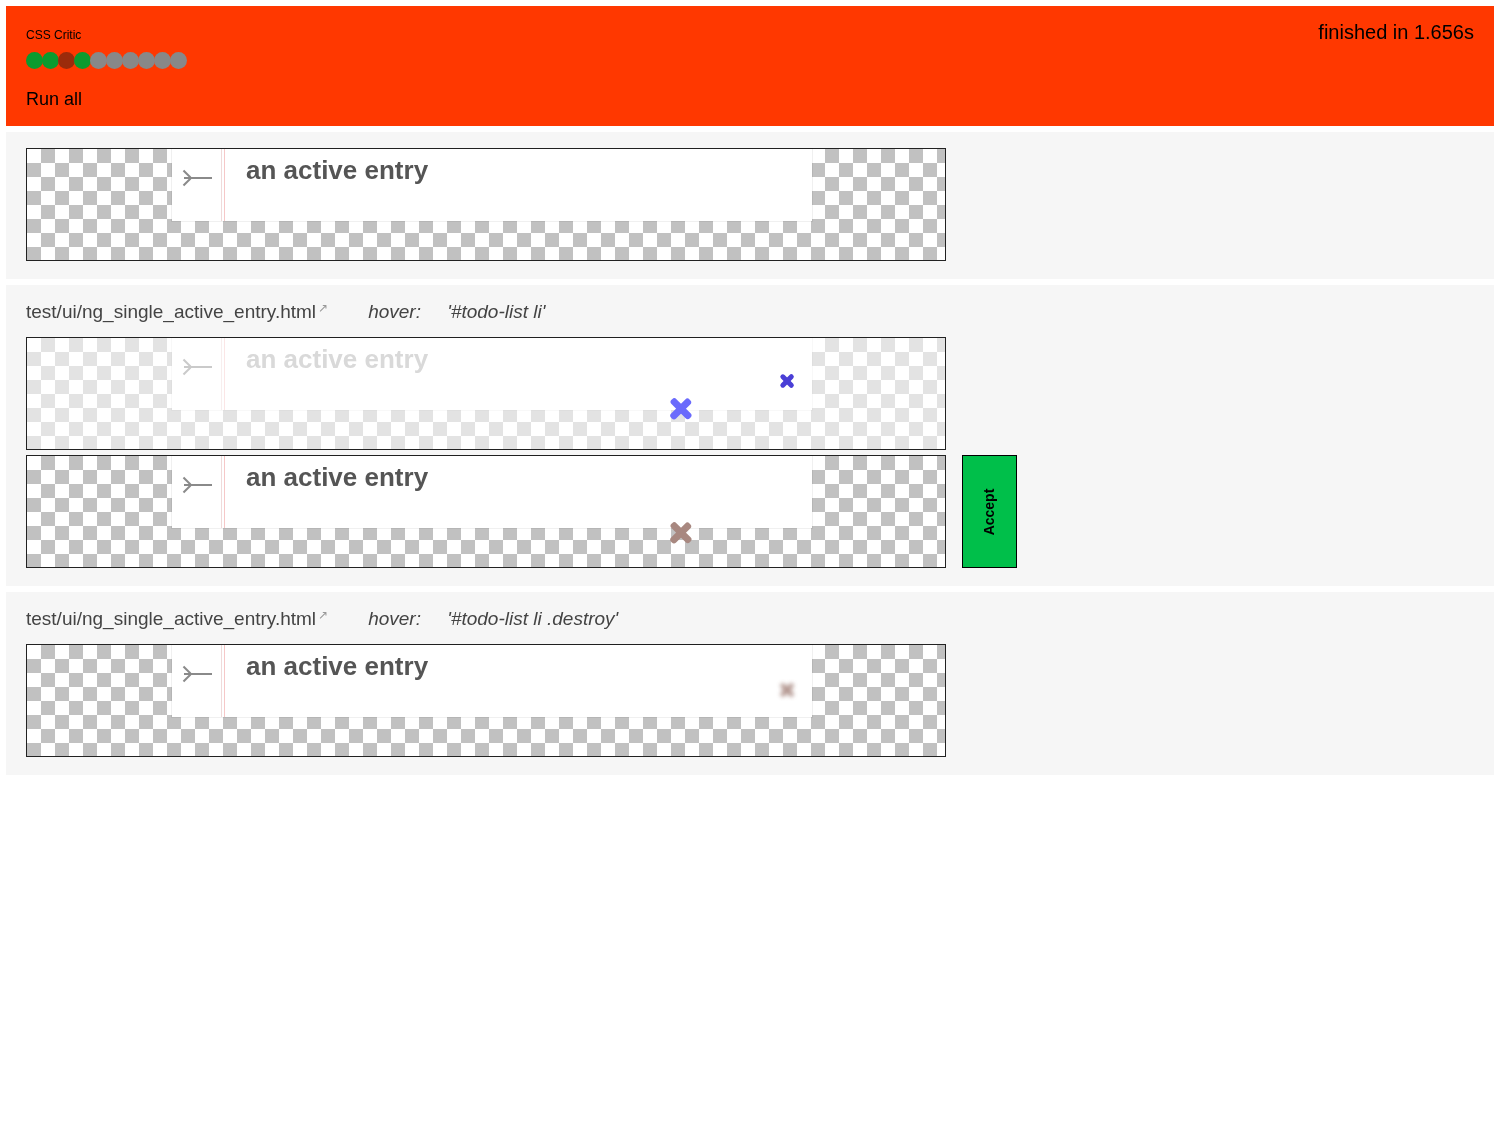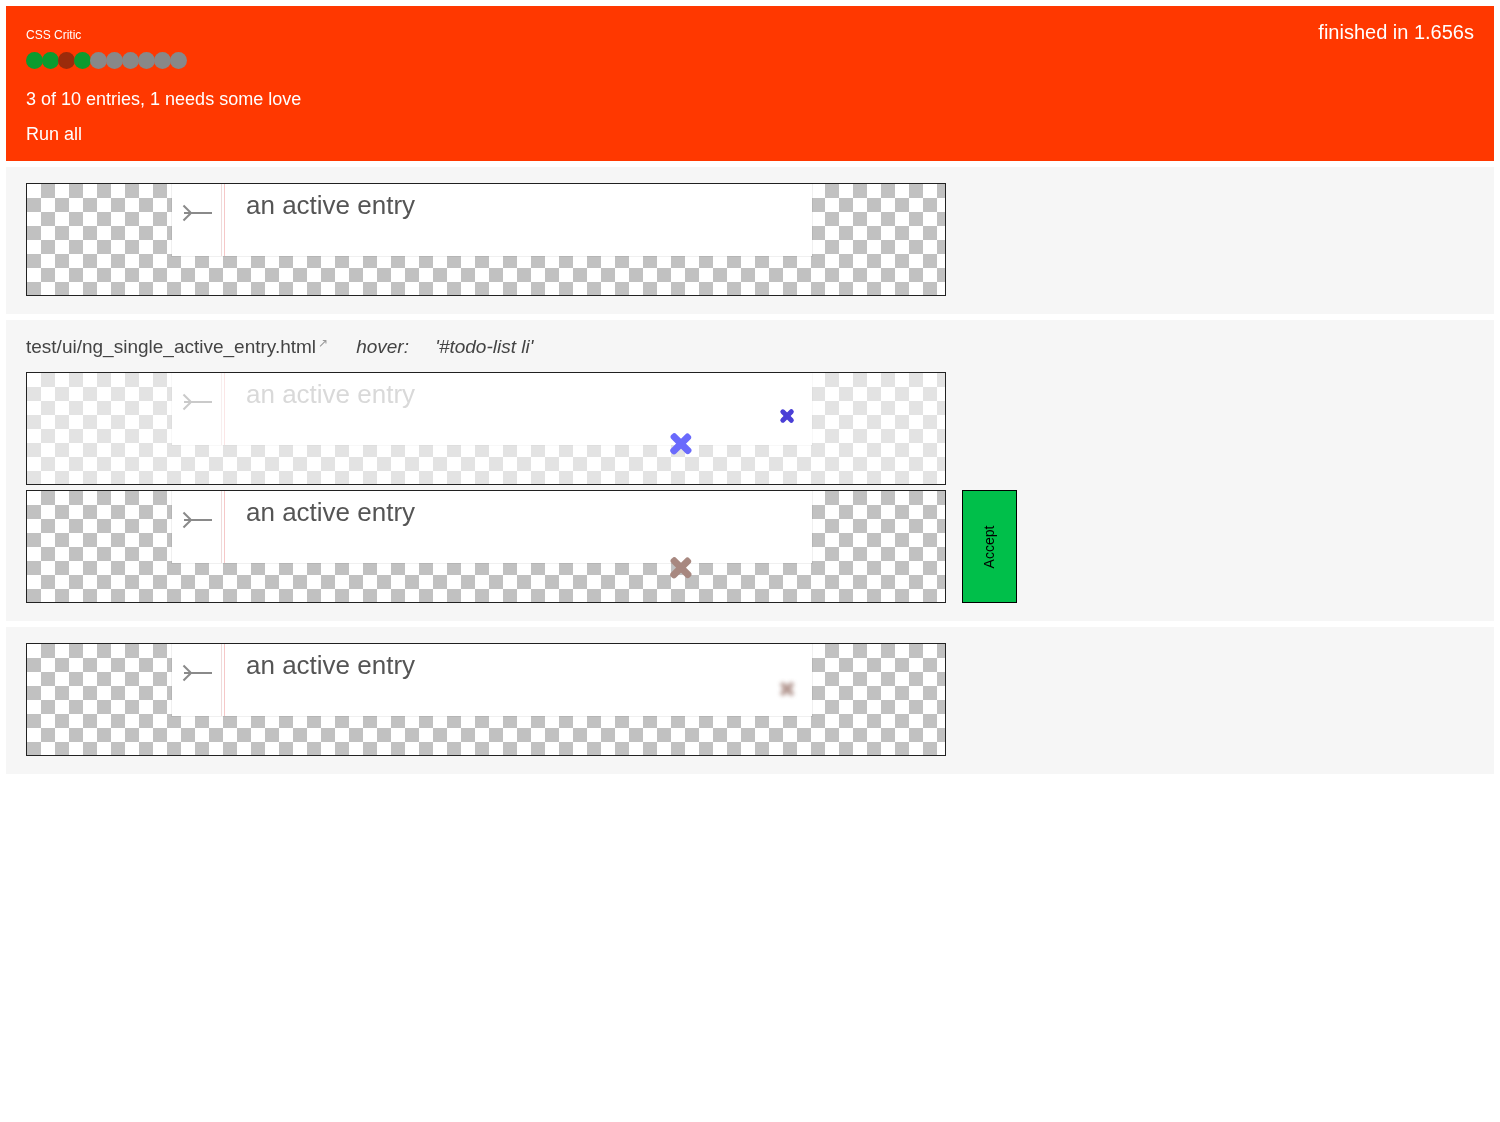--- a/index.html
+++ b/index.html
@@ -5,21 +5,21 @@
   * { box-sizing: border-box; margin: 0; padding: 0; }
   body {
     font-family: -apple-system, BlinkMacSystemFont, "Helvetica Neue", Arial, sans-serif;
     background: #fff;
     padding: 6px;
     font-size: 16px;
     color: #333;
   }
   .header {
     background: #ff3800;
-    color: #ffffff;
+    color: #000000;
     padding: 22px 20px 16px 20px;
     position: relative;
   }
   .app-title {
     font-size: 12px;
     margin-bottom: 10px;
   }
   .progress-dots {
     display: flex;
     gap: 0;
@@ -64,33 +64,34 @@
   .entry-title .arrow {
     font-size: 12px;
     color: #999;
     display: inline-block;
     position: relative;
     top: -6px;
     margin-left: 2px;
   }
   .entry-title .hover-label {
     font-style: italic;
-    margin-left: 28px;
+    margin-left: 40px;
     text-align: right;
   }
   .entry-title .hover-sel {
     margin-left: 21px;
     font-style: italic;
   }
 
   .snapshot-row {
     display: flex;
     align-items: center;
     gap: 16px;
     margin-top: 5px;
+    font-weight: bold;
   }
   .snapshot-row:first-of-type { margin-top: 0; }
 
   .snapshot {
     width: 920px;
     height: 113px;
     border: 1px solid #222;
     position: relative;
     background-color: #fff;
     background-image:
@@ -213,21 +214,20 @@
       <span class="dot pass"></span>
       <span class="dot fail"></span>
       <span class="dot pass"></span>
       <span class="dot pending"></span>
       <span class="dot pending"></span>
       <span class="dot pending"></span>
       <span class="dot pending"></span>
       <span class="dot pending"></span>
       <span class="dot pending"></span>
     </div>
-  <div class="summary">3 of 10 entries, 1 needs some love</div>
   <div class="run-all">Run all</div>
   <div class="finished">finished in 1.656s</div>
 </div>
 
 <div id="entries">
     <div class="entry">
       <div class="snapshot-row">
         <div class="snapshot">
           <div class="todo-card">
             <div class="todo-strip">
@@ -261,20 +261,21 @@
             <div class="todo-text">an active entry</div>
           </div>
           <div class="x-icon x-brown" style="left: 643px; top: 66px;"></div>
         </div>
         <div class="accept-btn">
           <span>Accept</span>
         </div>
       </div>
     </div>
     <div class="entry">
+      <div class="entry-title"><span class="path">test/ui/ng_single_active_entry.html</span><span class="arrow">↗</span><span class="hover-label">hover:</span><span class="hover-sel"> '#todo-list li .destroy'</span></div>
       <div class="snapshot-row">
         <div class="snapshot">
           <div class="todo-card">
             <div class="todo-strip">
               <div class="todo-arrow"></div>
             </div>
             <div class="todo-text">an active entry</div>
           </div>
           <div class="x-icon x-brown x-small blur-x" style="left: 753px; top: 38px;"></div>
         </div>

